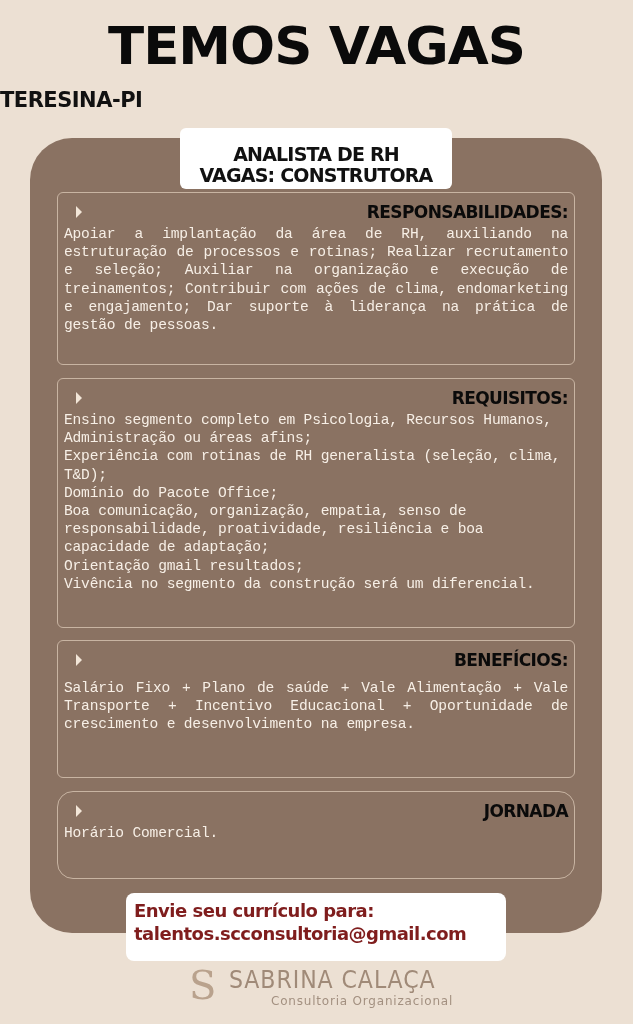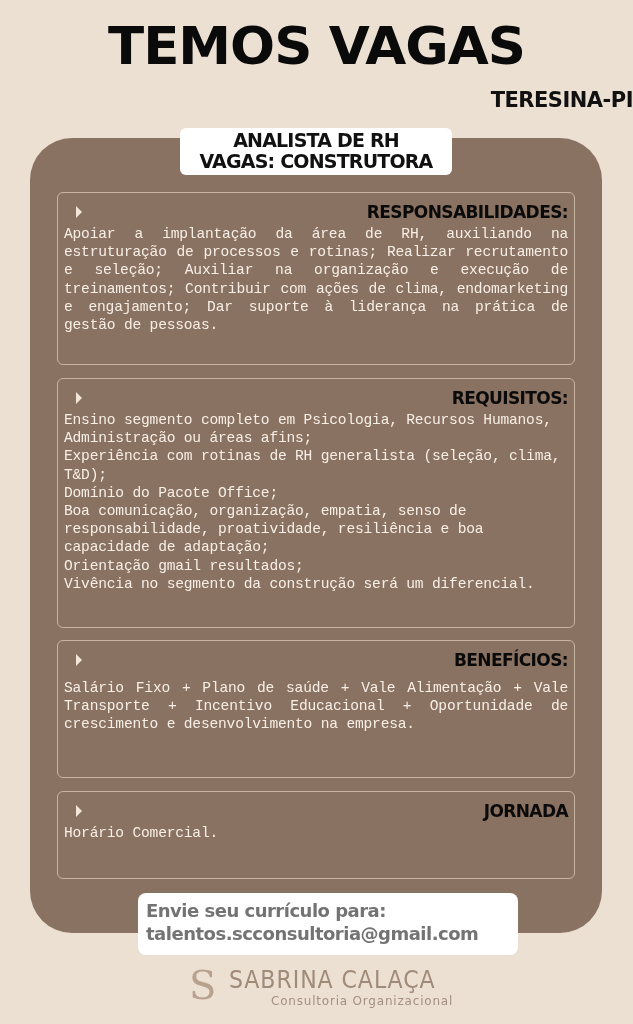--- a/index.html
+++ b/index.html
@@ -11,32 +11,32 @@
   }
   .title {
     position: absolute; top: 14px; left: 0; width: 633px;
     text-align: center; font-family: "DejaVu Sans", sans-serif;
     font-weight: 900; font-size: 52px; letter-spacing: -1px;
     color: #0a0a0a; line-height: 64px;
     transform: scaleX(1.02);
   }
   .city {
     position: absolute; top: 88px; left: 0; width: 633px;
-    text-align: right; font-family: "DejaVu Sans", sans-serif;
+    text-align: left; font-family: "DejaVu Sans", sans-serif;
     font-weight: bold; font-size: 21px; color: #111; letter-spacing: -0.5px;
   }
   .panel {
     position: absolute; left: 30px; top: 138px;
     width: 572px; height: 795px;
     background: #8a7262; border-radius: 42px;
   }
   .job-tag {
     position: absolute; left: 180px; top: 128px; width: 272px;
     background: #ffffff; border-radius: 6px;
-    text-align: center; padding: 2px 0 3px;
+    text-align: center; padding: 16px 0 3px;
     font-family: "DejaVu Sans", sans-serif; font-weight: bold;
     font-size: 19px; line-height: 21px; letter-spacing: -0.8px; color: #111;
     z-index: 2;
   }
   .job-tag span { display: block; }
   .card {
     position: absolute; left: 57px; width: 518px;
     border: 1.5px solid #c8b4a2; border-radius: 6px;
     box-sizing: border-box;
     padding: 8px 6px 0 6px;
@@ -53,25 +53,25 @@
     border-top: 6px solid transparent; border-bottom: 6px solid transparent;
     border-left: 6px solid #f2e6d8;
   }
   .card-body {
     font-family: Liberation Mono, monospace; font-size: 14.6px;
     line-height: 18.2px; letter-spacing: -0.2px; margin-top: 2px;
   }
   .justify { text-align: justify; text-align-last: left; }
   .req-line { display: block; }
   .cta {
-    position: absolute; left: 138px; top: 893px; width: 380px;
-    background: #ffffff; border-radius: 8px; padding: 6px 0 10px 8px;
+    position: absolute; left: 126px; top: 893px; width: 380px;
+    background: #ffffff; border-radius: 8px; padding: 6px 0 16px 8px;
     box-sizing: border-box;
     font-family: "DejaVu Sans", sans-serif; font-weight: bold;
-    font-size: 18px; line-height: 23px; color: #737373; letter-spacing: -0.5px;
+    font-size: 18px; line-height: 23px; color: #7f1d1d; letter-spacing: -0.5px;
   }
   .cta span { display: block; white-space: nowrap; }
   .logo {
     position: absolute; top: 962px; left: 185px; width: 260px; height: 46px;
   }
   .logo-s {
     position: absolute; left: 4px; top: 0; font-family: "DejaVu Serif", serif;
     font-size: 40px; color: #b9a28d; line-height: 46px; font-weight: 300;
   }
   .logo-name {
@@ -122,21 +122,21 @@
 </div>
 
 <div class="card" style="top:640px;height:138px;">
   <div class="card-head" style="margin-bottom:8px;">
     <span class="arrow"></span>
     <span>BENEFÍCIOS:</span>
   </div>
   <div class="card-body justify">Salário Fixo + Plano de saúde + Vale Alimentação + Vale Transporte + Incentivo Educacional + Oportunidade de crescimento e desenvolvimento na empresa.</div>
 </div>
 
-<div class="card" style="top:791px;height:88px;">
+<div class="card" style="top:791px;height:88px;border-radius:16px;">
   <div class="card-head">
     <span class="arrow"></span>
     <span>JORNADA</span>
   </div>
   <div class="card-body">Horário Comercial.</div>
 </div>
 
 <div class="cta">
   <span>Envie seu currículo para:</span>
   <span>talentos.scconsultoria@gmail.com</span>

